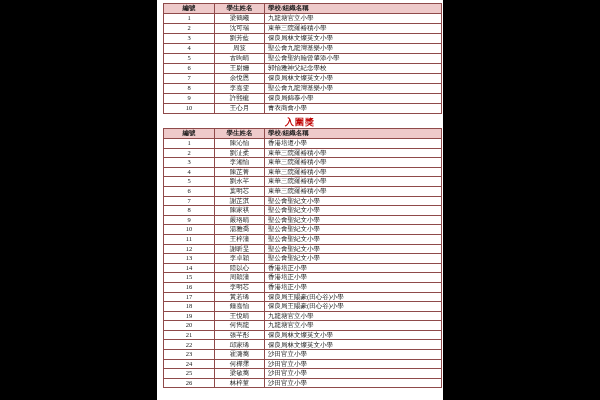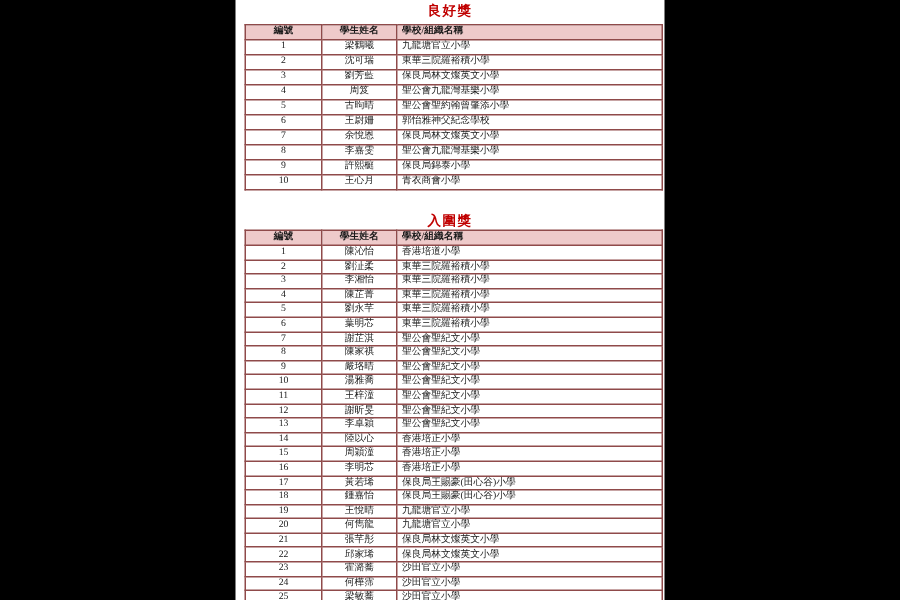--- a/index.html
+++ b/index.html
@@ -38,29 +38,28 @@
   }
   th.c0,th.c1{text-align:center;padding-left:0;}
   td.c0,td.c1{text-align:center;}
   td.c2{padding-left:3px;}
   .t1 td{height:9px;}
   .t2 td{height:8.6px;}
   .c0{width:50px;}
   .c1{width:49px;}
   .c2{width:173px;}
   .title-1{padding-top:2px;}
-  .title-2{margin-top:15px;}
+  .title-2{margin-top:3px;}
   .t1{margin-top:3px;}
 </style>
 </head>
 <body style="--title-red: #c00000; --header-bg: #eecaca; --border: #8f4a4a; --text: #1a1a1a; background: rgb(0, 0, 0);">
 
 <div class="page" style="background: rgb(255, 255, 255);">
 
-  <div class="award-title title-1">良好獎</div>
 
   <div class="t-wrap">
     <table class="t1">
       <thead>
         <tr>
           <th class="c0">編號</th>
           <th class="c1">學生姓名</th>
           <th class="c2">學校/組織名稱</th>
         </tr>
       </thead>

